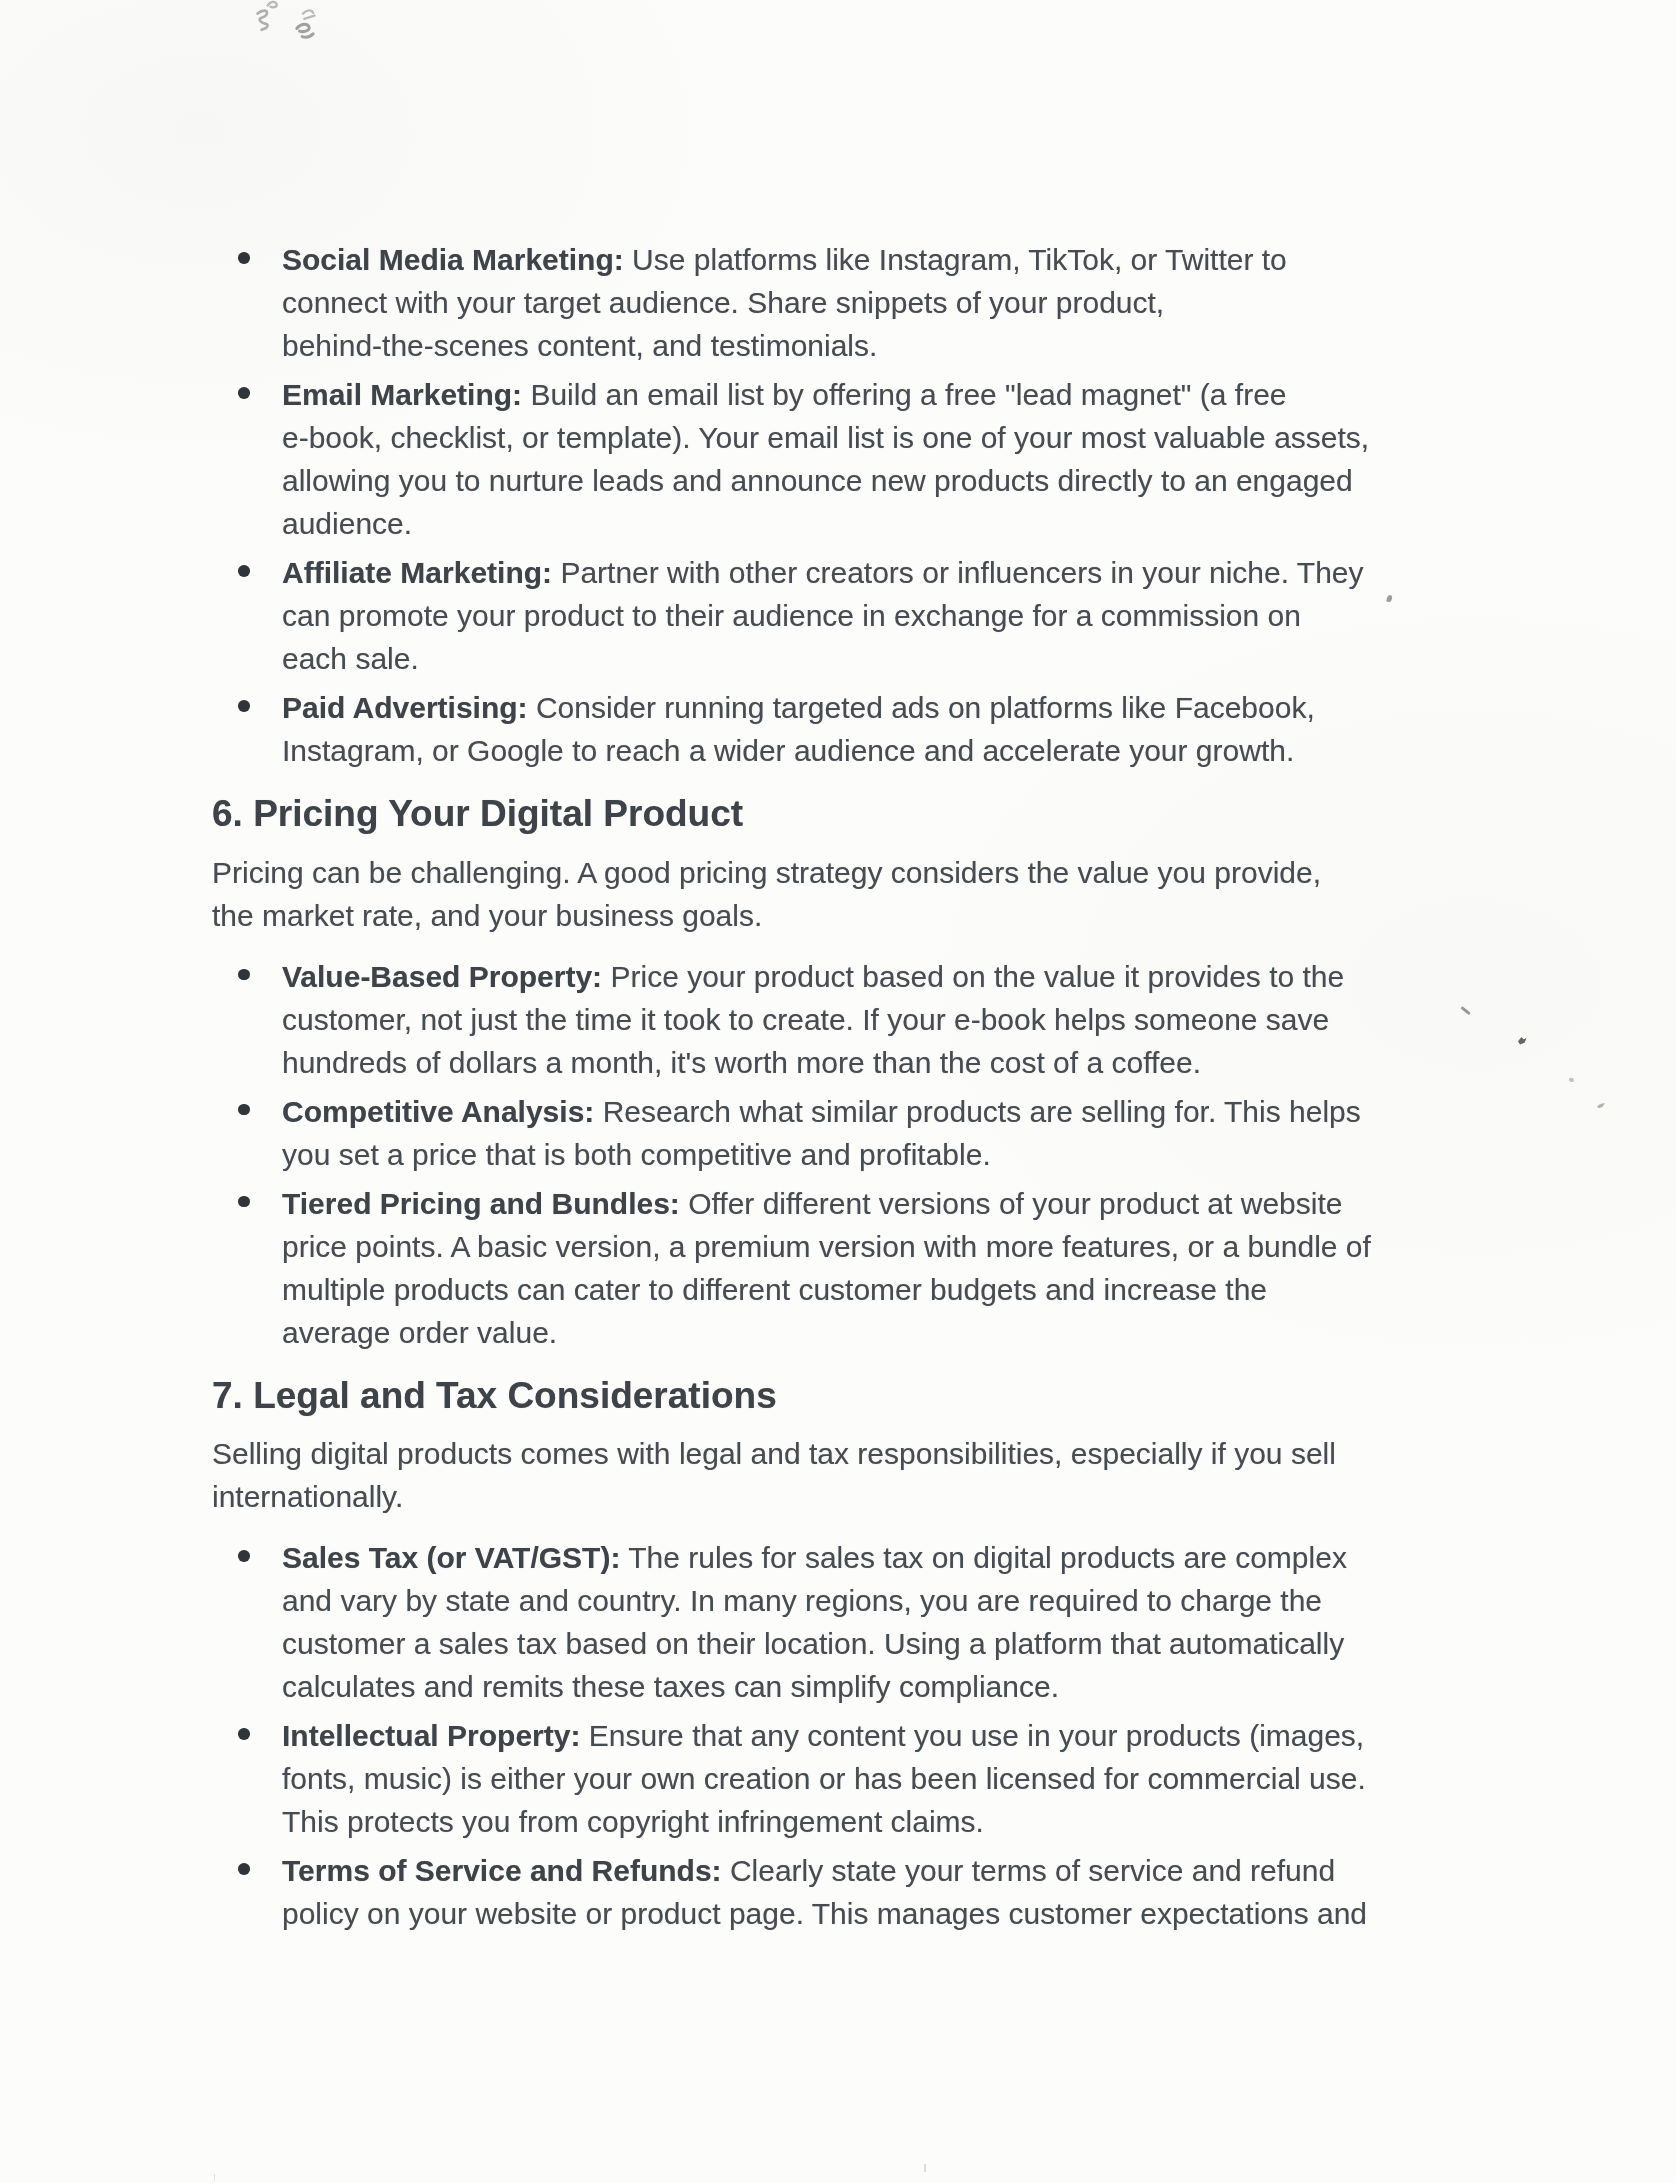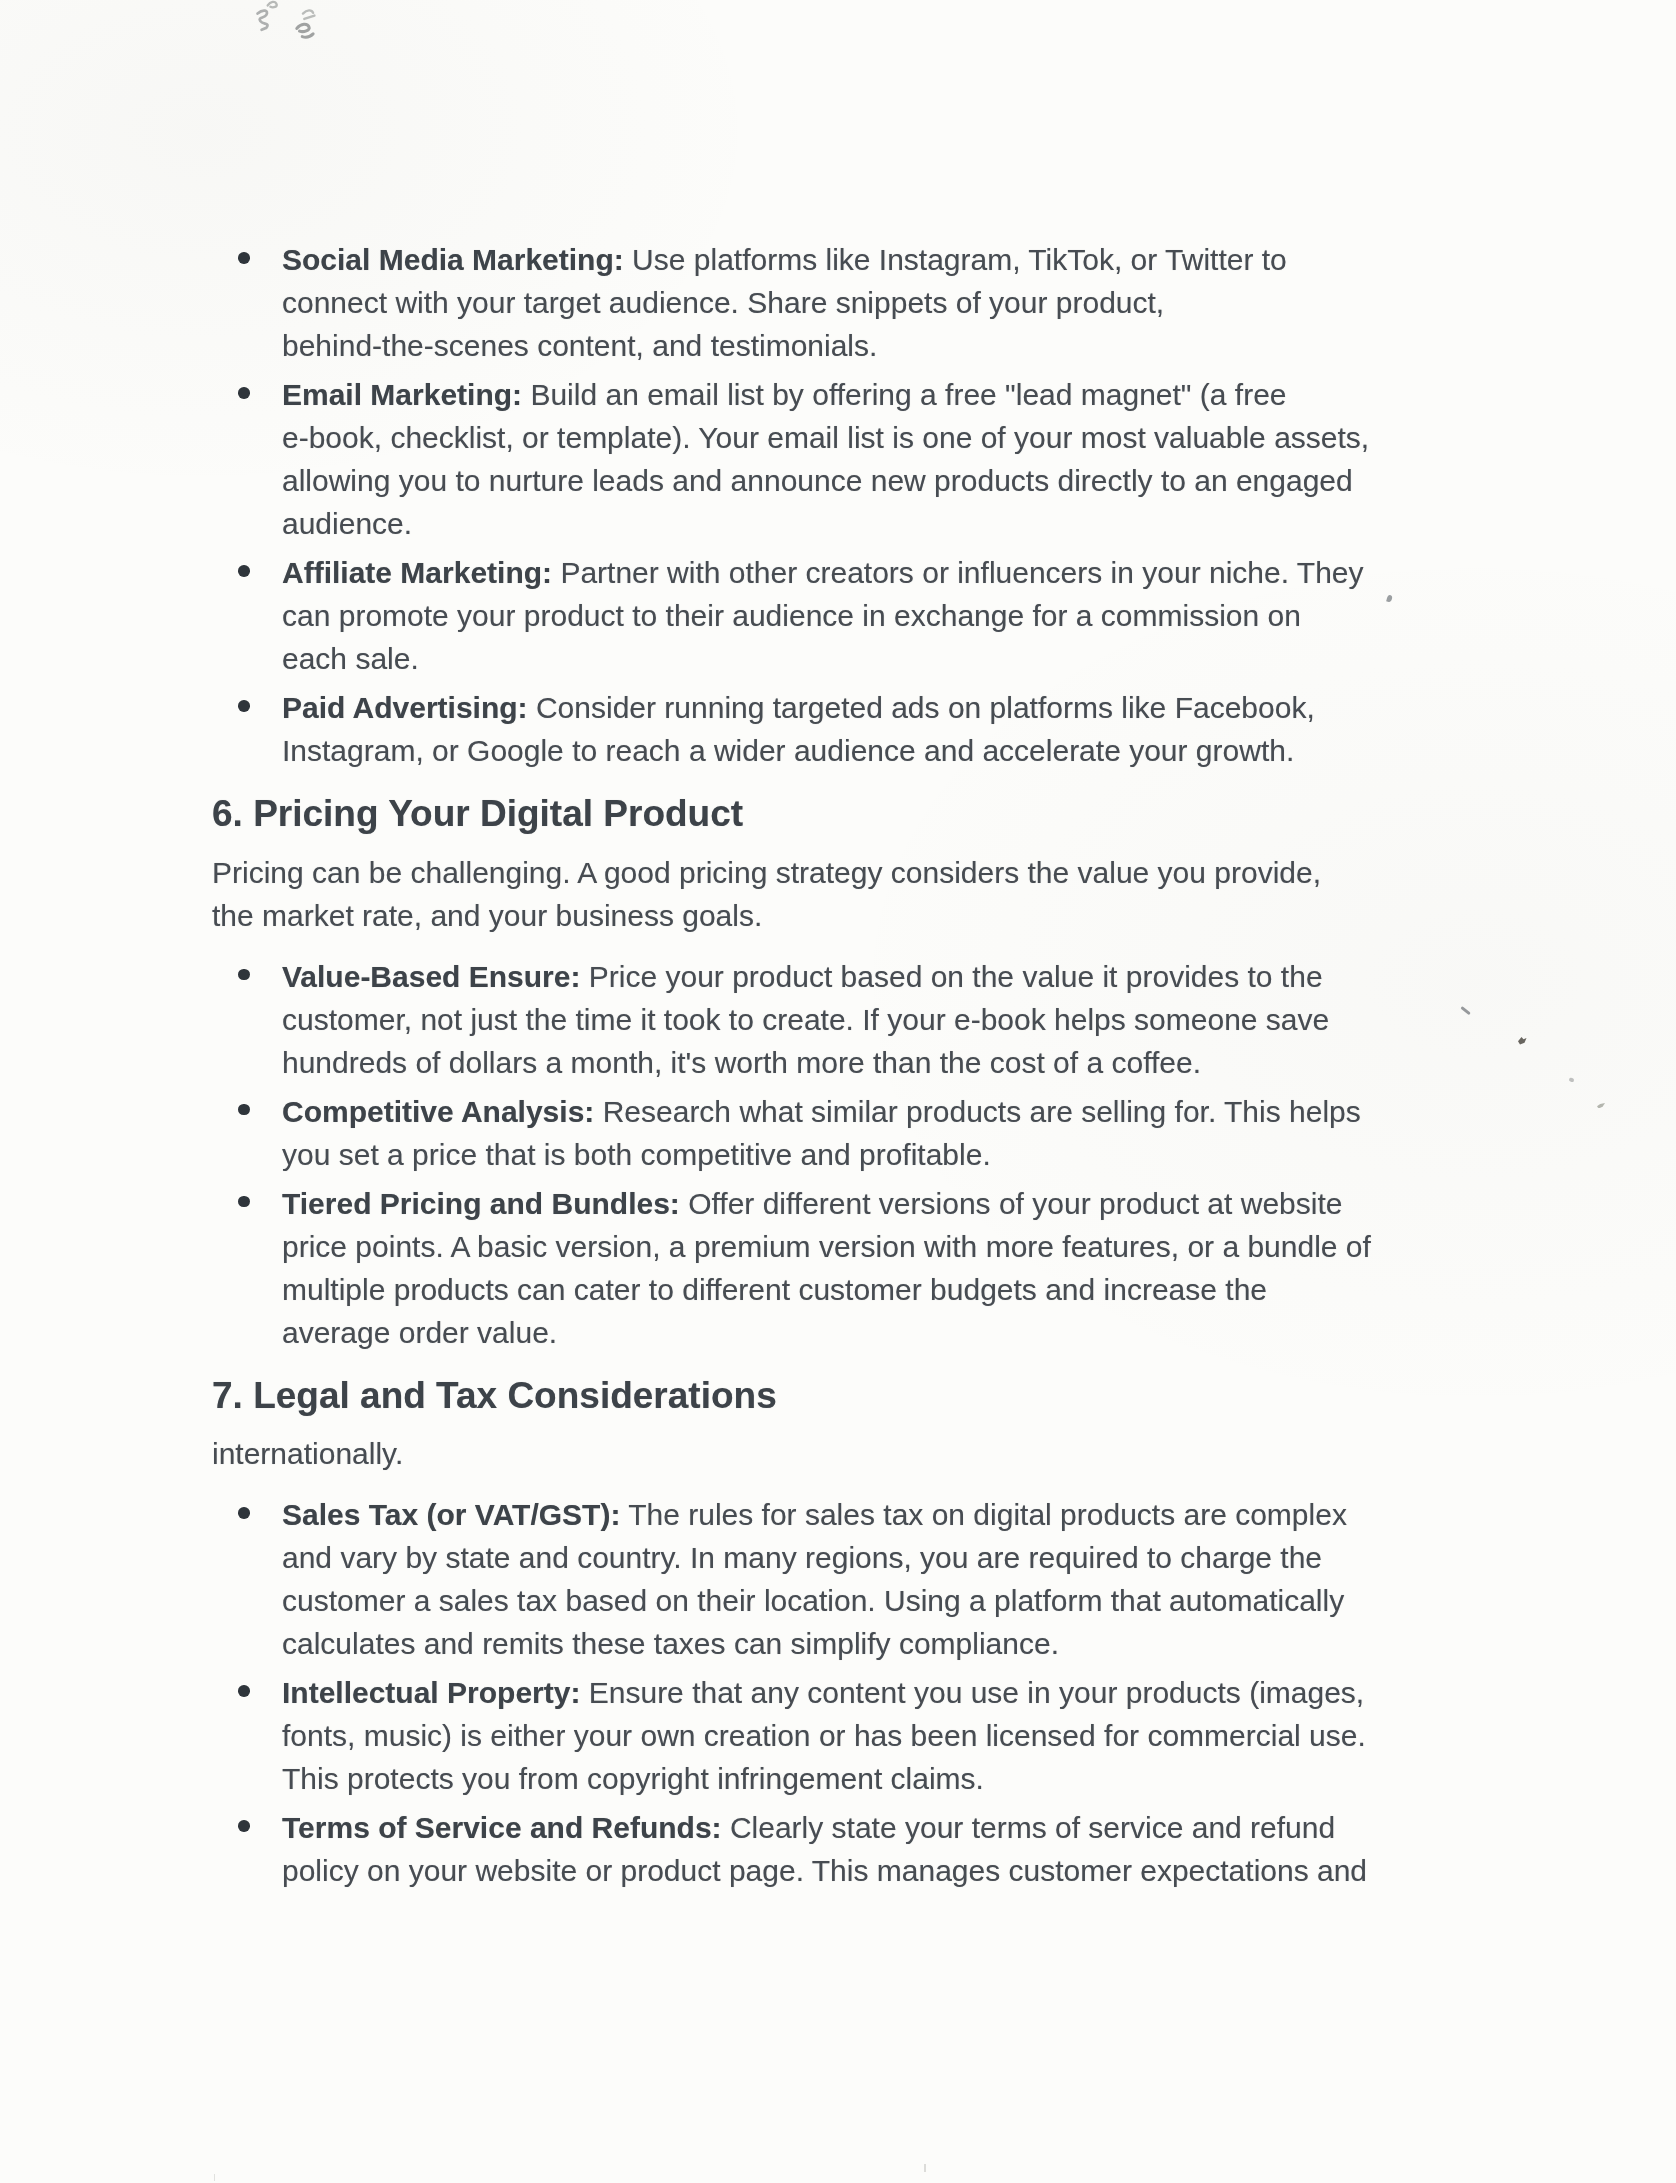--- a/index.html
+++ b/index.html
@@ -144,38 +144,39 @@
     </ul>
 
     <h2>6. Pricing Your Digital Product</h2>
     <p>
       <span class="line">Pricing can be challenging. A good pricing strategy considers the value you provide,</span>
       <span class="line">the market rate, and your business goals.</span>
     </p>
 
     <ul class="doc-list">
       <li>
-        <span class="line"><b class="lbl">Value-Based Ensure:</b> <span>Price your product based on the value it provides to the</span></span>
+        <span class="line"><b class="lbl">Value-Based Property:</b> <span>Price your product based on the value it provides to the</span></span>
         <span class="line">customer, not just the time it took to create. If your e-book helps someone save</span>
         <span class="line">hundreds of dollars a month, it's worth more than the cost of a coffee.</span>
       </li>
       <li>
         <span class="line"><b class="lbl">Competitive Analysis:</b> <span>Research what similar products are selling for. This helps</span></span>
         <span class="line">you set a price that is both competitive and profitable.</span>
       </li>
       <li>
         <span class="line"><b class="lbl">Tiered Pricing and Bundles:</b> <span>Offer different versions of your product at website</span></span>
         <span class="line">price points. A basic version, a premium version with more features, or a bundle of</span>
         <span class="line">multiple products can cater to different customer budgets and increase the</span>
         <span class="line">average order value.</span>
       </li>
     </ul>
 
     <h2>7. Legal and Tax Considerations</h2>
     <p>
+      <span class="line">Selling digital products comes with legal and tax responsibilities, especially if you sell</span>
       <span class="line">internationally.</span>
     </p>
 
     <ul class="doc-list">
       <li>
         <span class="line"><b class="lbl">Sales Tax (or VAT/GST):</b> <span>The rules for sales tax on digital products are complex</span></span>
         <span class="line">and vary by state and country. In many regions, you are required to charge the</span>
         <span class="line">customer a sales tax based on their location. Using a platform that automatically</span>
         <span class="line">calculates and remits these taxes can simplify compliance.</span>
       </li>

